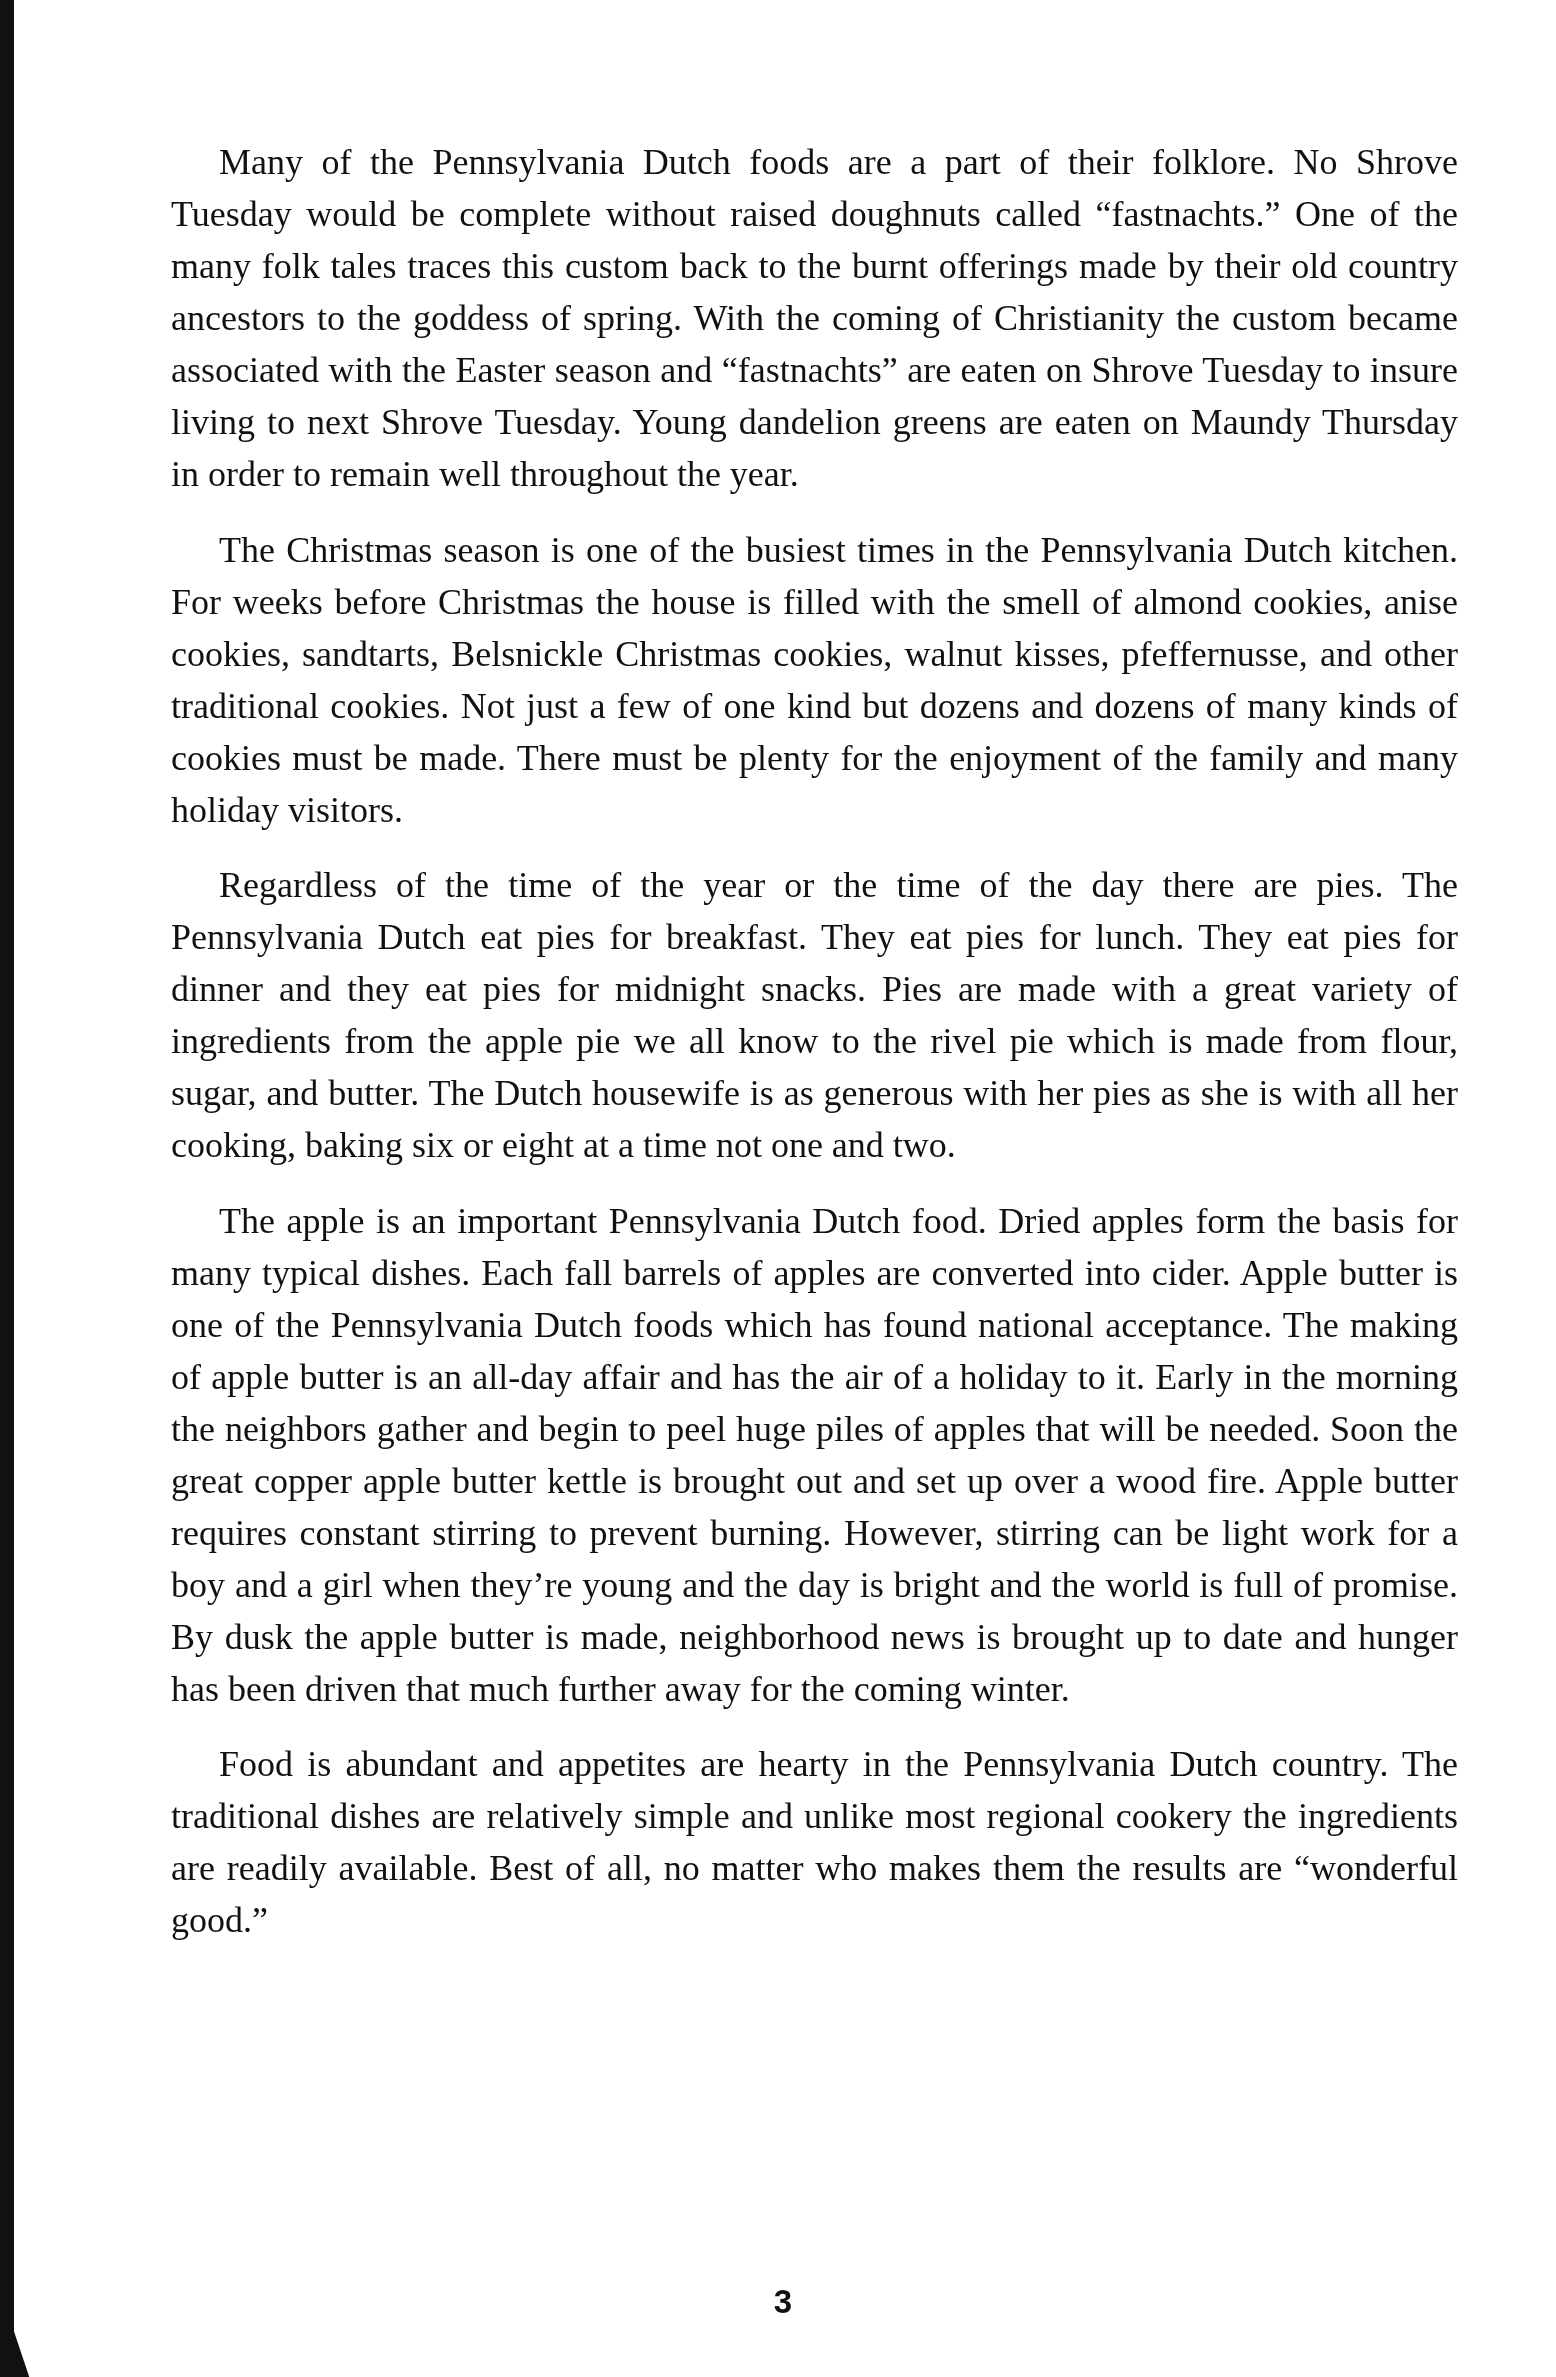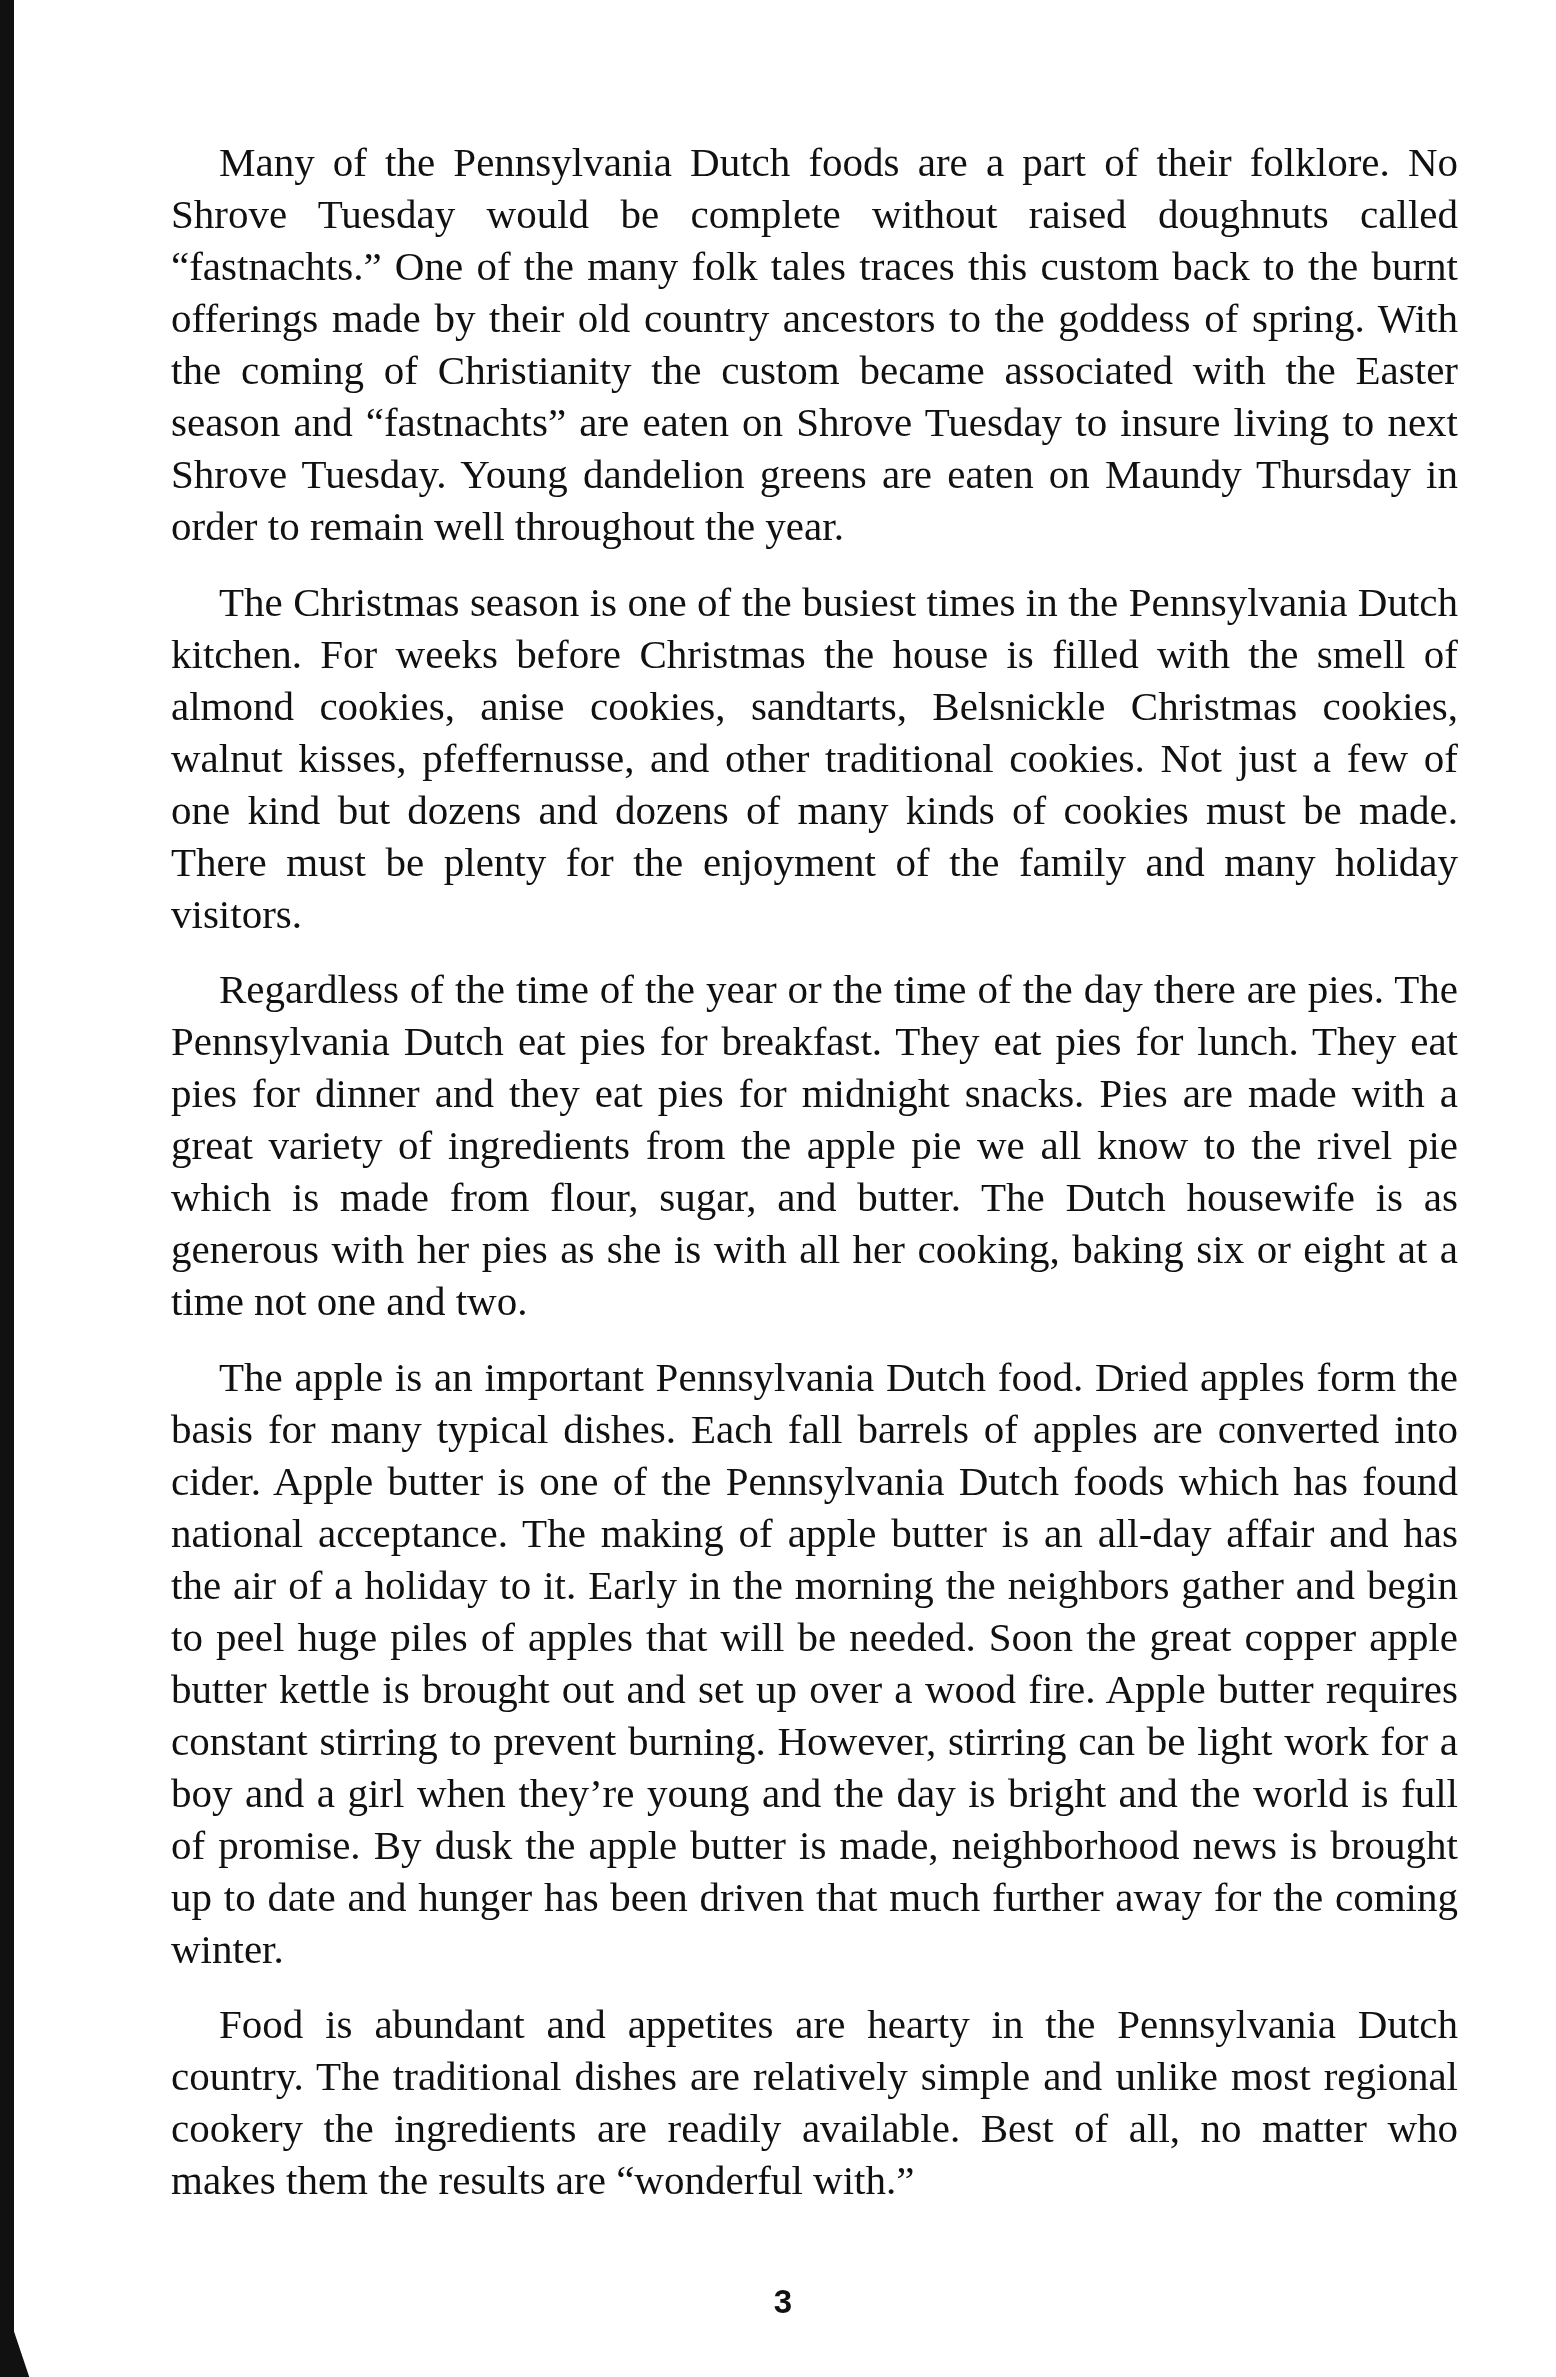--- a/index.html
+++ b/index.html
@@ -9,21 +9,21 @@
     background: #111;
   }
   .binding-edge-foot {
     position: absolute; left: 0; top: 2325px; width: 29.6px; height: 53px;
     background: #111;
     clip-path: polygon(0 0, 40% 0, 100% 100%, 0 100%);
   }
   .page {
     position: absolute; left: 171px; top: 136px; width: 1287px;
     font-family: "Liberation Serif", "DejaVu Serif", serif;
-    font-size: 41px; line-height: 52px; color: #111;
+    font-size: 36px; line-height: 52px; color: #111;
     text-align: justify;
   }
   .para { margin: 0 0 23.6px 0; text-indent: 48px; }
   .page-number {
     position: absolute; left: 0; width: 1556px; top: 2283px; text-align: center;
     font-family: "Liberation Sans", "DejaVu Sans", sans-serif;
     font-weight: bold; font-size: 33px; color: #111;
     padding-left: 9.9px; box-sizing: border-box;
   }
 </style>
@@ -31,17 +31,17 @@
 <body>
 
 <div class="binding-edge"></div>
 <div class="binding-edge-foot"></div>
 
 <div class="page">
   <p class="para">Many of the Pennsylvania Dutch foods are a part of their folklore. No Shrove Tuesday would be complete without raised doughnuts called “fastnachts.” One of the many folk tales traces this custom back to the burnt offerings made by their old country ancestors to the goddess of spring. With the coming of Christianity the custom became associated with the Easter season and “fastnachts” are eaten on Shrove Tuesday to insure living to next Shrove Tuesday. Young dandelion greens are eaten on Maundy Thursday in order to remain well throughout the year.</p>
   <p class="para">The Christmas season is one of the busiest times in the Pennsylvania Dutch kitchen. For weeks before Christmas the house is filled with the smell of almond cookies, anise cookies, sandtarts, Belsnickle Christmas cookies, walnut kisses, pfeffernusse, and other traditional cookies. Not just a few of one kind but dozens and dozens of many kinds of cookies must be made. There must be plenty for the enjoyment of the family and many holiday visitors.</p>
   <p class="para">Regardless of the time of the year or the time of the day there are pies. The Pennsylvania Dutch eat pies for breakfast. They eat pies for lunch. They eat pies for dinner and they eat pies for midnight snacks. Pies are made with a great variety of ingredients from the apple pie we all know to the rivel pie which is made from flour, sugar, and butter. The Dutch housewife is as generous with her pies as she is with all her cooking, baking six or eight at a time not one and two.</p>
   <p class="para">The apple is an important Pennsylvania Dutch food. Dried apples form the basis for many typical dishes. Each fall barrels of apples are converted into cider. Apple butter is one of the Pennsylvania Dutch foods which has found national acceptance. The making of apple butter is an all-day affair and has the air of a holiday to it. Early in the morning the neighbors gather and begin to peel huge piles of apples that will be needed. Soon the great copper apple butter kettle is brought out and set up over a wood fire. Apple butter requires constant stirring to prevent burning. However, stirring can be light work for a boy and a girl when they’re young and the day is bright and the world is full of promise. By dusk the apple butter is made, neighborhood news is brought up to date and hunger has been driven that much further away for the coming winter.</p>
-  <p class="para">Food is abundant and appetites are hearty in the Pennsylvania Dutch country. The traditional dishes are relatively simple and unlike most regional cookery the ingredients are readily available. Best of all, no matter who makes them the results are “wonderful with.”</p>
+  <p class="para">Food is abundant and appetites are hearty in the Pennsylvania Dutch country. The traditional dishes are relatively simple and unlike most regional cookery the ingredients are readily available. Best of all, no matter who makes them the results are “wonderful good.”</p>
 </div>
 
 <div class="page-number">3</div>
 
 
 </body></html>

